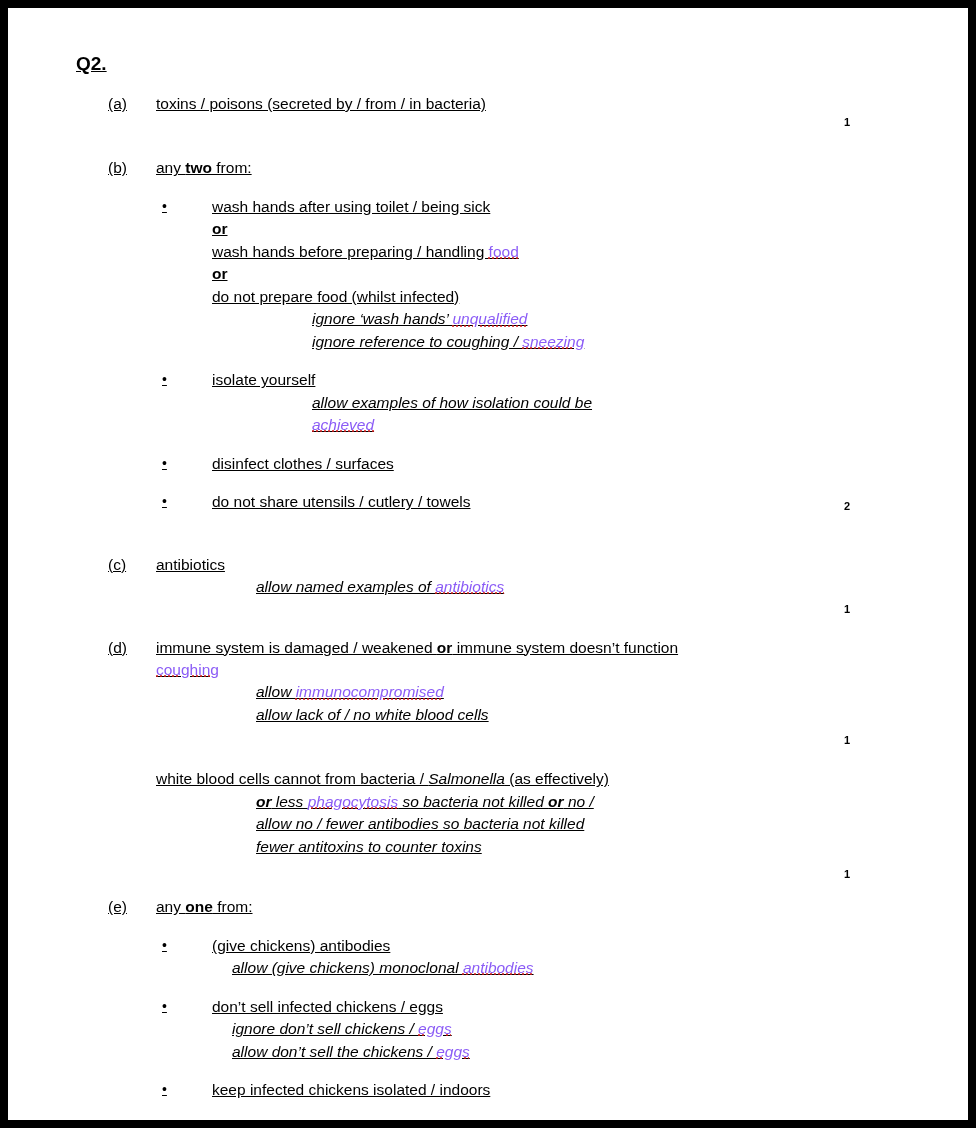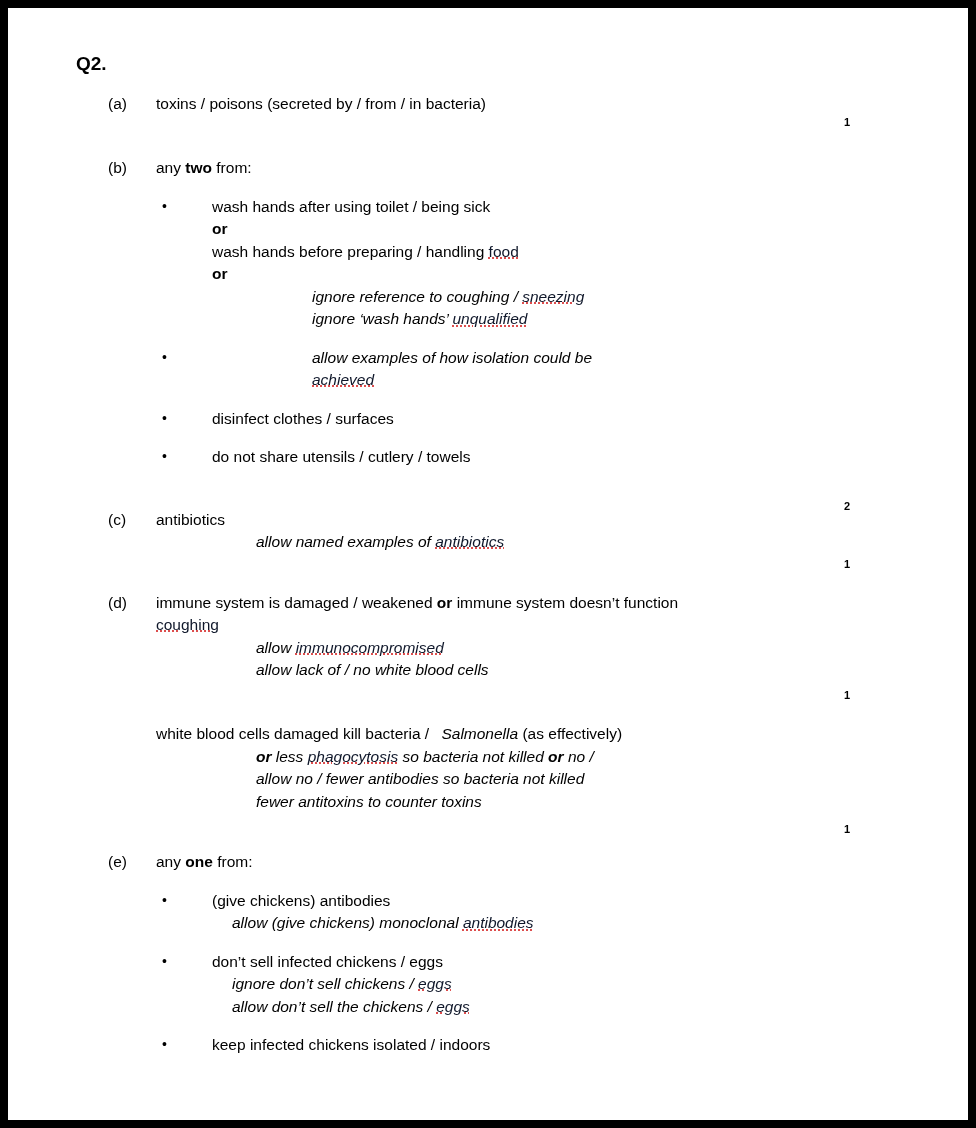--- a/index.html
+++ b/index.html
@@ -19,20 +19,21 @@
     margin: 8px;
     background: #ffffff;
     overflow: hidden;
   }
   .doc {
     position: relative;
     padding: 46px 40px 0 40px;
     font-size: 15.5px;
     color: #000000;
     line-height: 1.0;
+    text-decoration: underline;
   }
   .qtitle {
     font-size: 19px;
     font-weight: bold;
     margin-left: 28px;
     margin-bottom: 10px;
   }
   
   .part {
     display: flex;
@@ -72,23 +73,23 @@
     font-style: italic;
     margin-left: 100px;
     line-height: 1.45;
   }
   .note-shallow {
     font-style: italic;
     margin-left: 20px;
     line-height: 1.45;
   }
   .b { font-weight: bold; }
-  .i { font-style: italic; margin-left: 8px; }
+  .i { font-style: italic; }
   .spell {
-    color: #0f172a;
+    color: #8b5cf6;
     text-decoration: underline;
     text-decoration-style: dotted;
     text-decoration-color: #d21a1a;
   }
   .mark {
     position: absolute;
     right: 78px;
     font-size: 11px;
     font-weight: bold;
   }
@@ -115,28 +116,30 @@
       <div class="part-body">
         <div class="line"><span>any </span><span class="b">two</span><span> from:</span></div>
 
         <div class="bullet-block">
           <div class="bullet-dot">•</div>
           <div class="bullet-text">
             <div class="line">wash hands after using toilet / being sick</div>
             <div class="line b">or</div>
             <div class="line">wash hands before preparing / handling <span class="spell">food</span></div>
             <div class="line b">or</div>
+            <div class="line">do not prepare food (whilst infected)</div>
+            <div class="note">ignore ‘wash hands’ <span class="spell">unqualified</span></div>
             <div class="note">ignore reference to coughing / <span class="spell">sneezing</span></div>
-            <div class="note">ignore ‘wash hands’ <span class="spell">unqualified</span></div>
-          </div>
-        </div>
-
-        <div class="bullet-block">
-          <div class="bullet-dot">•</div>
-          <div class="bullet-text">
+          </div>
+        </div>
+
+        <div class="bullet-block">
+          <div class="bullet-dot">•</div>
+          <div class="bullet-text">
+            <div class="line">isolate yourself</div>
             <div class="note">allow examples of how isolation could be<br><span class="spell">achieved</span></div>
           </div>
         </div>
 
         <div class="bullet-block">
           <div class="bullet-dot">•</div>
           <div class="bullet-text">
             <div class="line">disinfect clothes / surfaces</div>
           </div>
         </div>
@@ -165,21 +168,21 @@
     <div class="part">
       <div class="part-label">(d)</div>
       <div class="part-body">
         <div class="line"><span>immune system is damaged / weakened </span><span class="b">or</span> immune system doesn’t function<br><span class="spell">coughing</span></div>
         <div class="note">allow <span class="spell">immunocompromised</span></div>
         <div class="note">allow lack of / no white blood cells</div>
         <div class="mark" style="top:96px;">1</div>
 
         <div style="height:42px"></div>
 
-        <div class="line"><span>white blood cells damaged kill bacteria / </span><span class="i">Salmonella</span><span> (as effectively)</span></div>
+        <div class="line"><span>white blood cells cannot from bacteria / </span><span class="i">Salmonella</span><span> (as effectively)</span></div>
         <div class="note"><span class="b">or</span> less <span class="spell">phagocytosis</span> so bacteria not killed <span class="b">or</span> no /</div>
         <div class="note">allow no / fewer antibodies so bacteria not killed</div>
         <div class="note">fewer antitoxins to counter toxins</div>
         <div class="mark" style="top:230px;">1</div>
         <div style="height:18px"></div>
       </div>
     </div>
 
     <div class="part">
       <div class="part-label">(e)</div>

